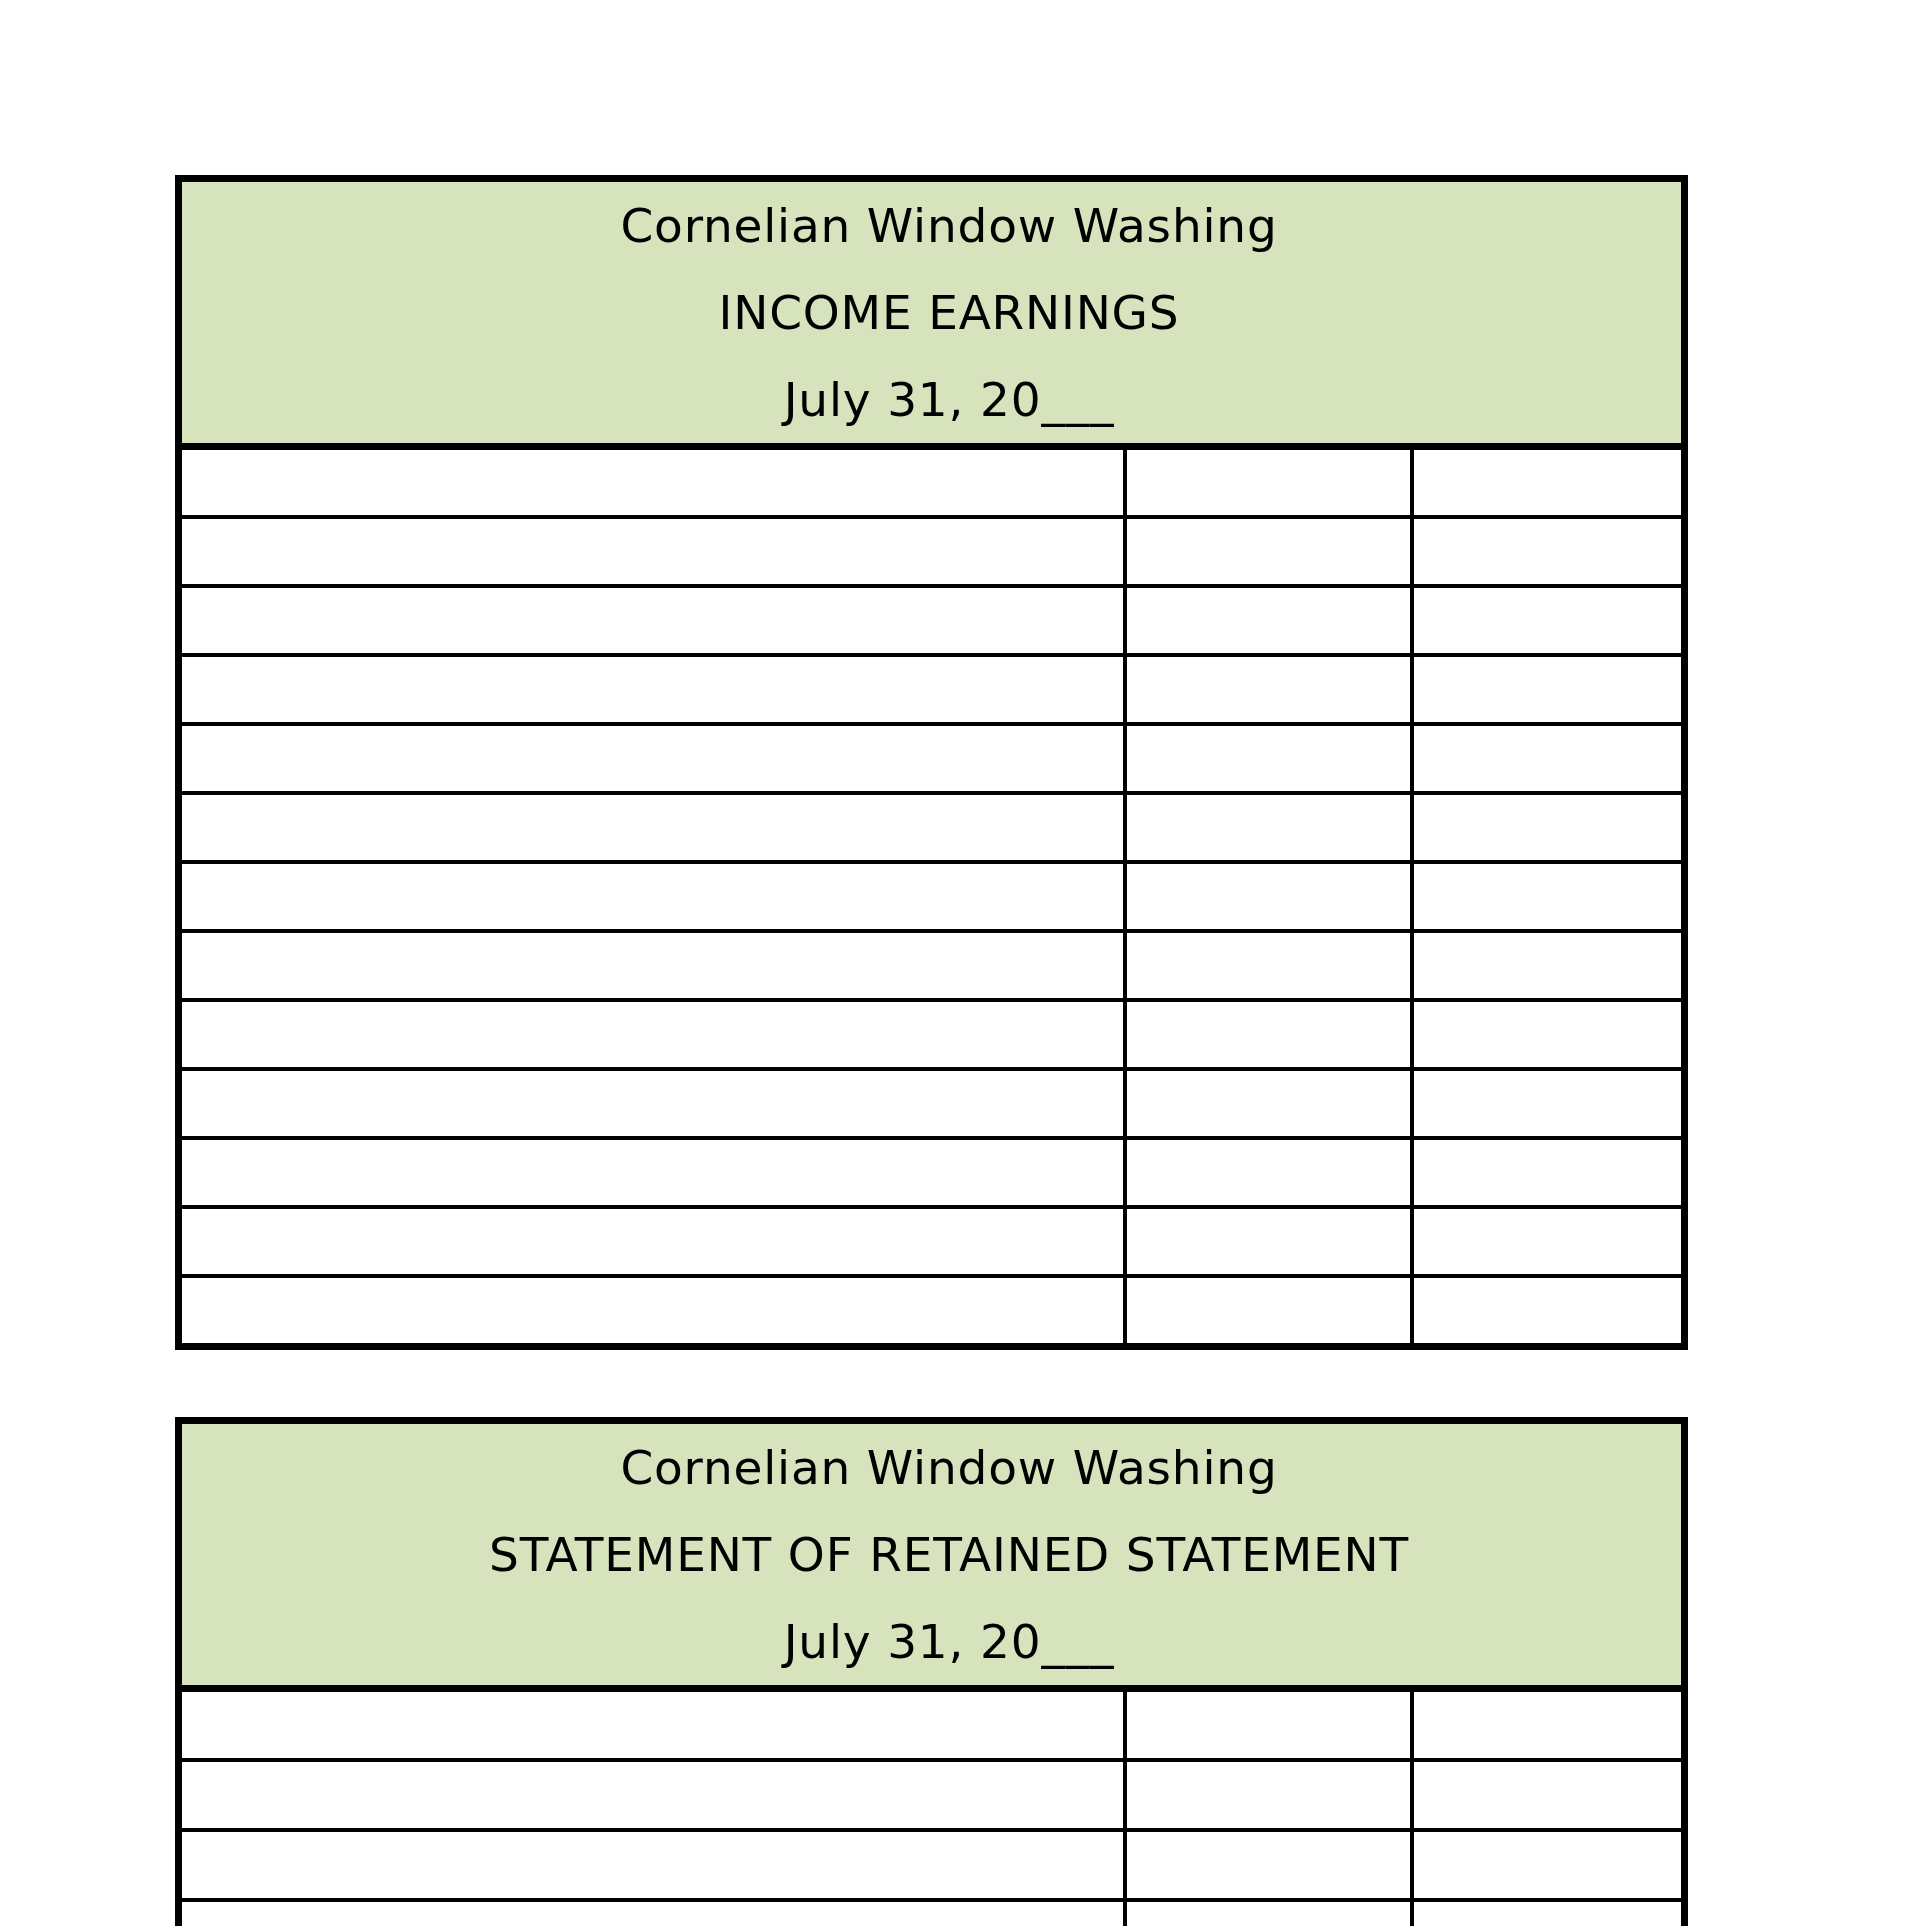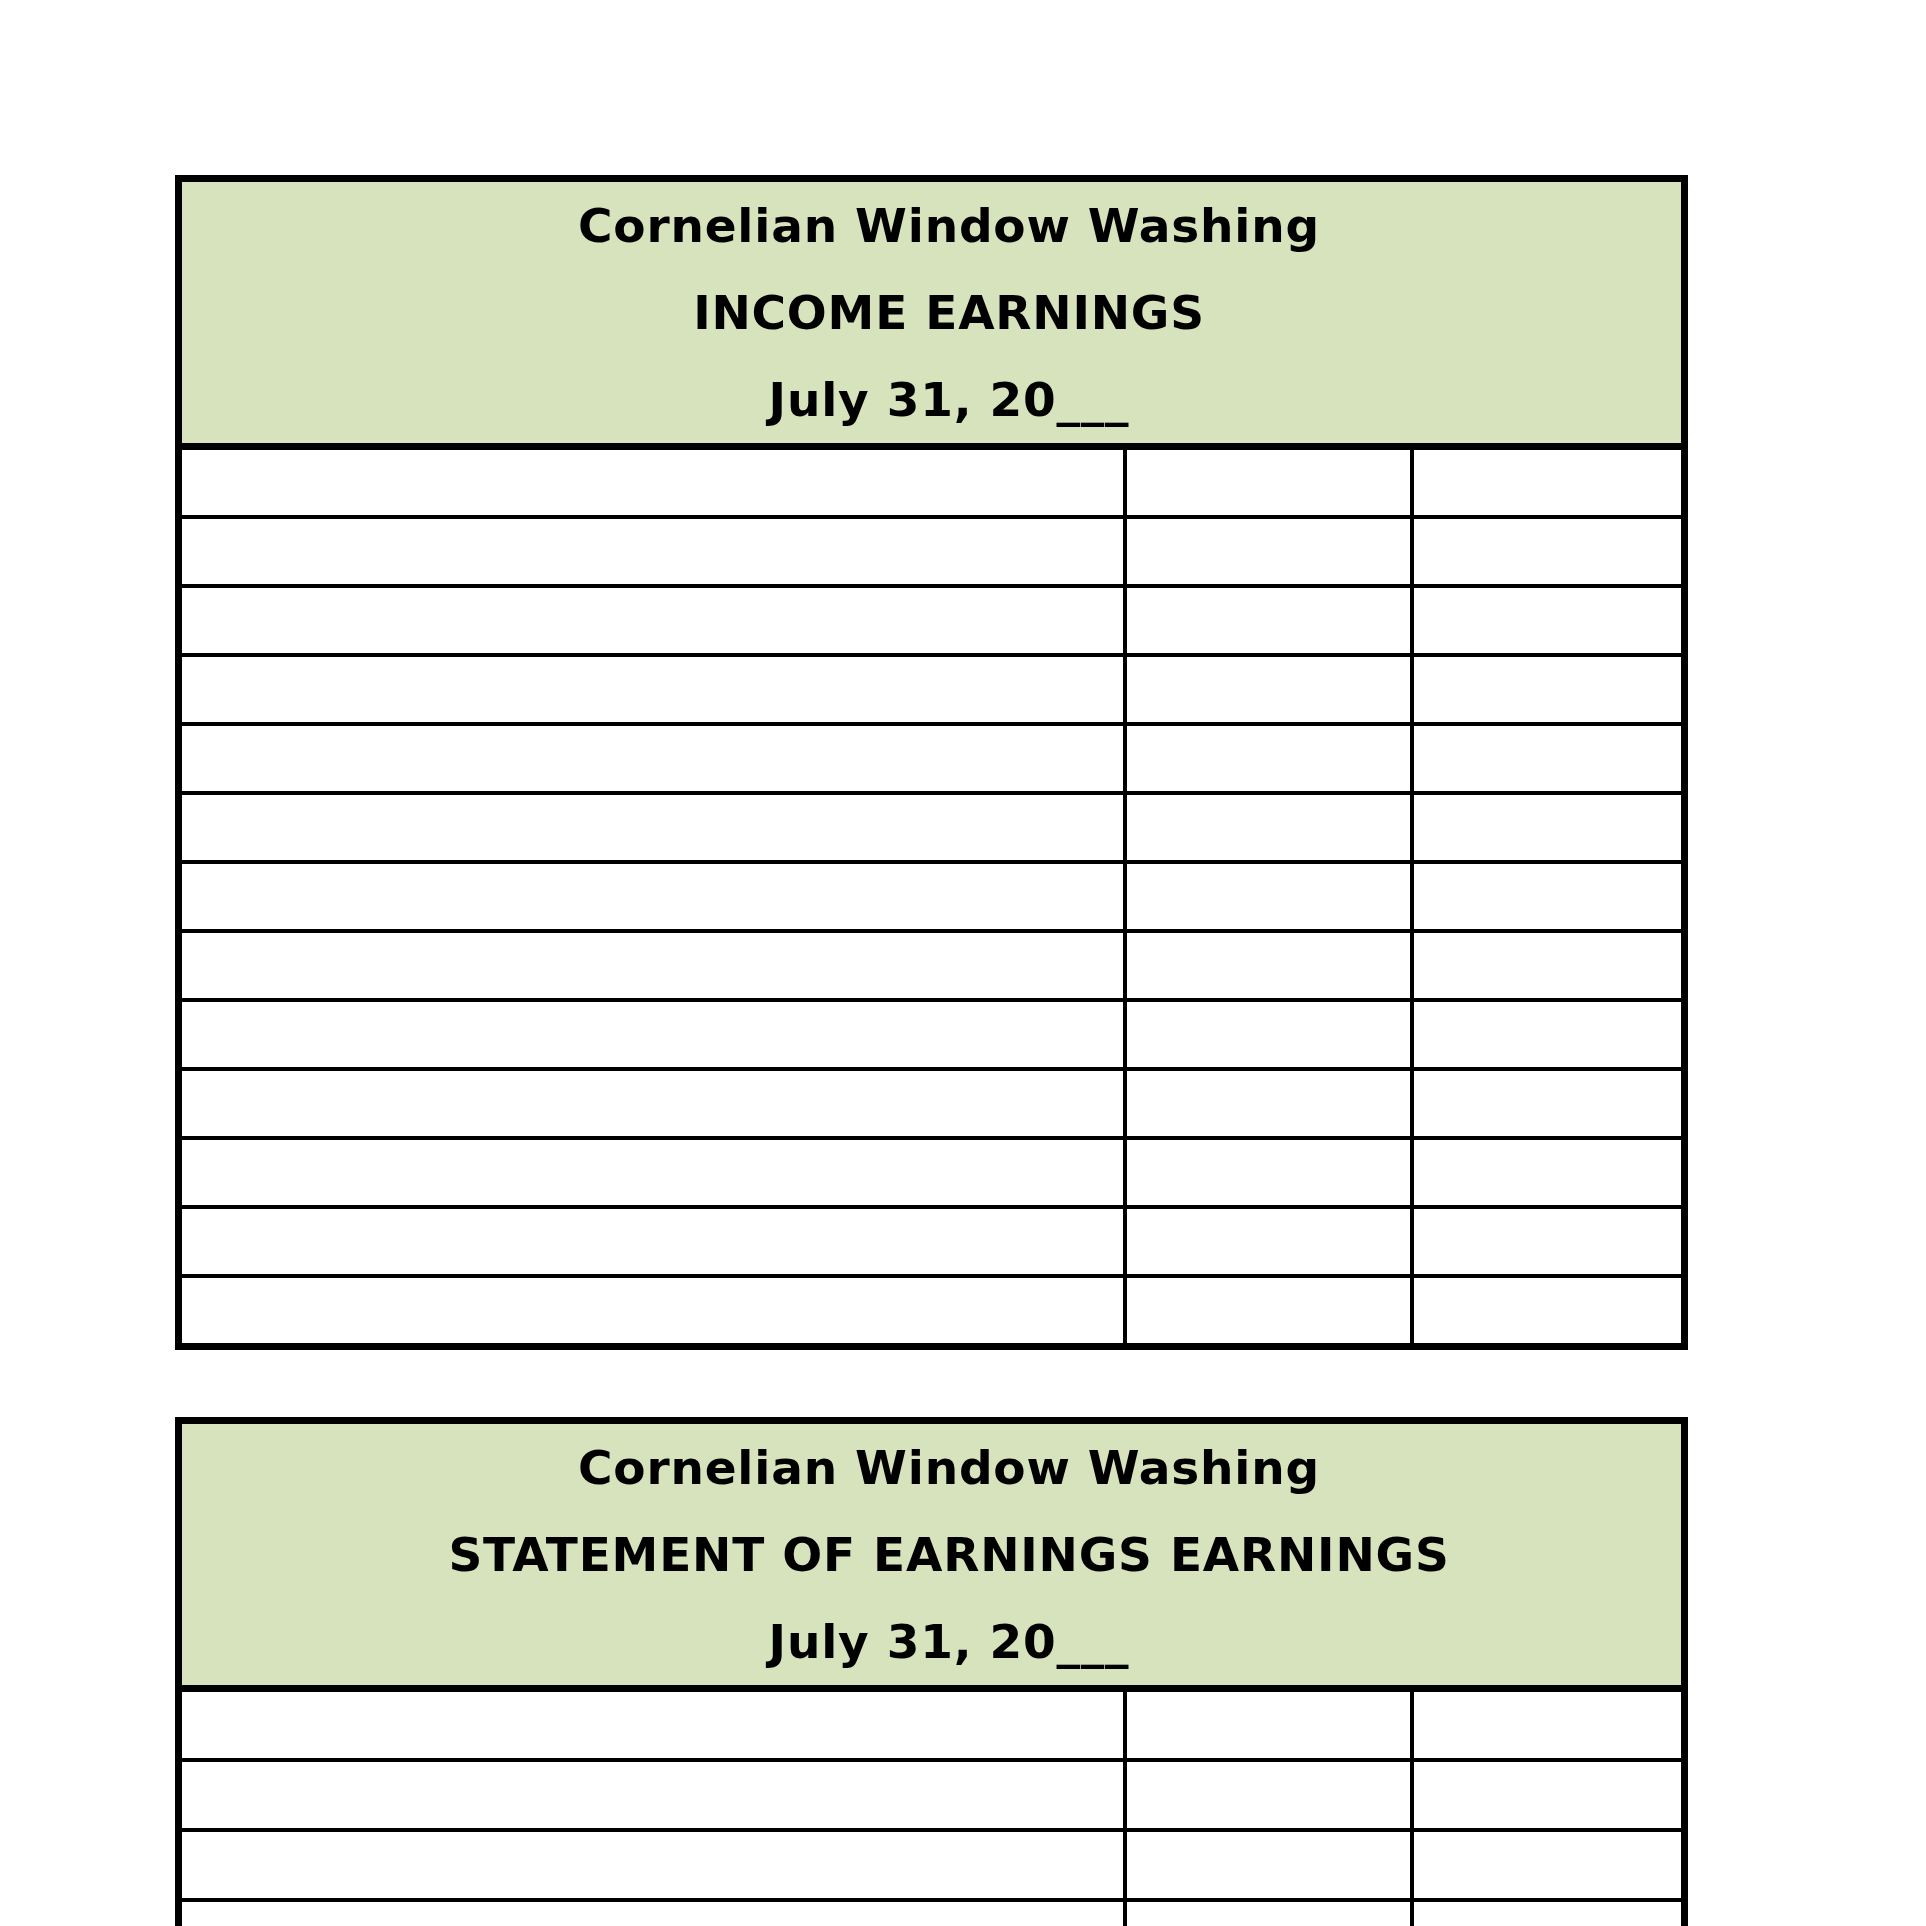--- a/index.html
+++ b/index.html
@@ -38,21 +38,21 @@
   thead td.title-cell {
     background: #d6e3bc;
     border: 7.7px solid #000000;
     height: 257px;
     text-align: center;
     vertical-align: middle;
     padding: 0;
   }
   .hdr-line {
     display: block;
-    font-weight: bold;
+    font-weight: normal;
     font-size: 47px;
     line-height: 87px;
     color: #000000;
     letter-spacing: 0.8px;
     margin-left: 35px;
   }
   tbody td {
     border: 4.6px solid #000000;
     background: #ffffff;
     padding: 0;
@@ -155,21 +155,21 @@
     <table class="statement">
       <colgroup>
         <col class="c-desc">
         <col class="c-amount">
         <col class="c-total">
       </colgroup>
       <thead>
         <tr>
           <td class="title-cell" colspan="3">
             <span class="hdr-line">Cornelian Window Washing</span>
-            <span class="hdr-line">STATEMENT OF EARNINGS EARNINGS</span>
+            <span class="hdr-line">STATEMENT OF RETAINED STATEMENT</span>
             <span class="hdr-line">July 31, 20___</span>
           </td>
         </tr>
       </thead>
       <tbody>
           <tr>
             <td></td>
             <td></td>
             <td></td>
           </tr>

